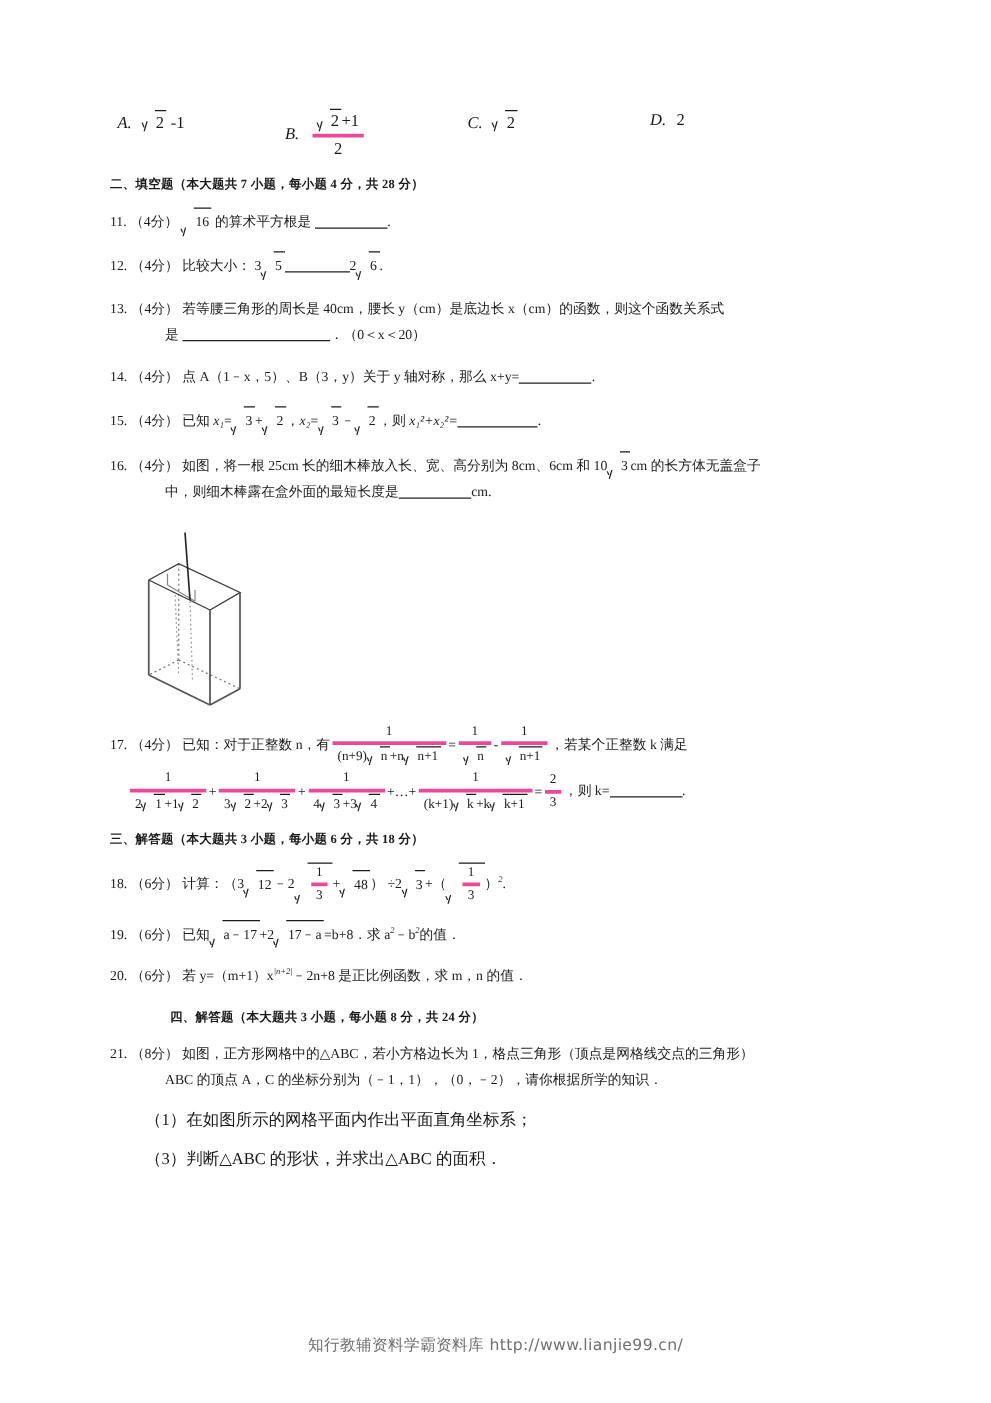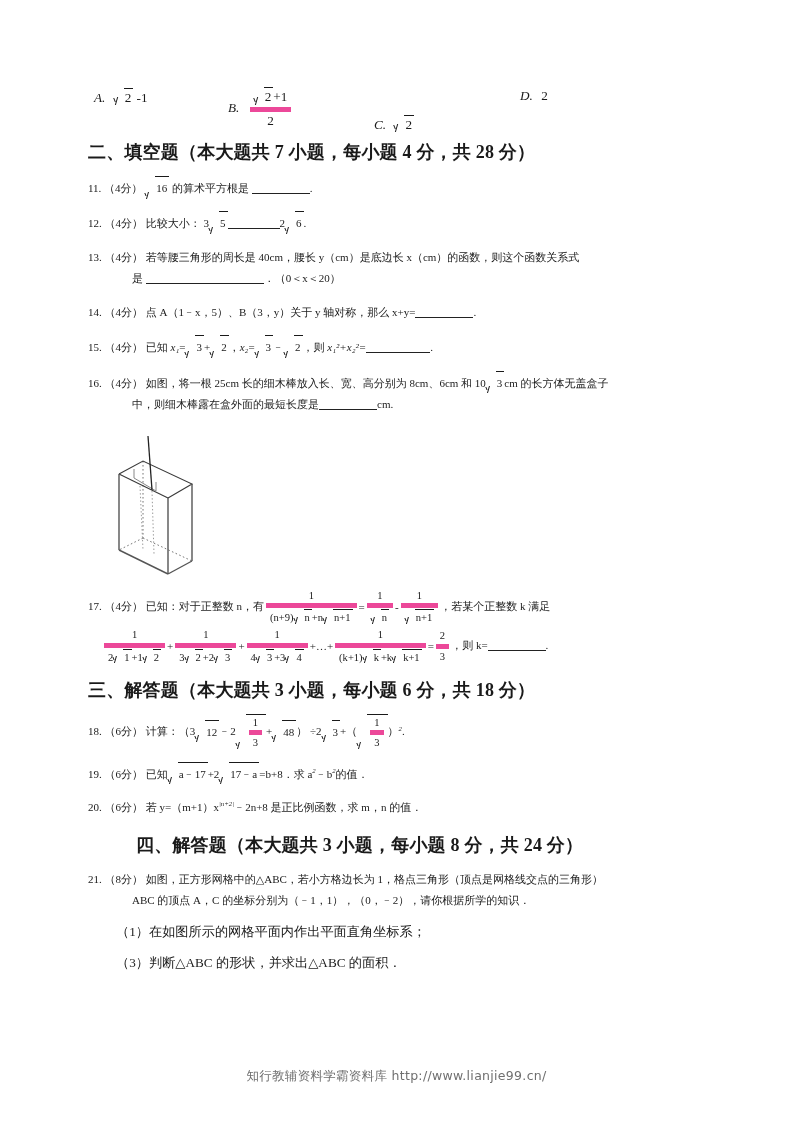--- a/index.html
+++ b/index.html
@@ -21,21 +21,21 @@
     width: 793px;
     height: 872px;
   }
   .content {
     position: absolute;
     left: 88px;
     top: 88px;
     width: 625px;
   }
   .sec-head {
-    font-size: 18px;
+    font-size: 10px;
     font-weight: bold;
     margin: 0 0 12px 0;
     letter-spacing: .2px;
   }
   .q {
     font-size: 11px;
     margin: 0 0 12px 0;
     line-height: 1.95;
   }
   .q-indent {
@@ -62,21 +62,21 @@
   
   .choices {
     position: relative;
     height: 46px;
     font-size: 13.2px;
     margin-bottom: 6px;
   }
   .choice { position: absolute; top: 0; white-space: nowrap; }
   .ch-a { left: 6px; }
   .ch-b { left: 140px; }
-  .ch-c { left: 286px; margin-top: 27px; }
+  .ch-c { left: 286px; }
   .ch-d { left: 432px; }
   .ch-lab { font-style: italic; margin-right: 5px; }
 
   
   .rad {
     display: inline-block;
     position: relative;
     padding-left: 10px;
     white-space: nowrap;
   }
@@ -112,21 +112,21 @@
     vertical-align: middle;
     text-align: center;
     line-height: 1.25;
     margin: 0 2px;
     position: relative;
     top: -0.05em;
   }
   .frac > .num {
     display: block;
     padding: 0 4px 1px 4px;
-    border-bottom: 5px solid #ec4899;
+    border-bottom: 3px solid #ec4899;
   }
   .frac > .den {
     display: block;
     padding: 1px 4px 0 4px;
   }
   .frac.small { font-size: 0.96em; }
 
   sup.ex { font-size: 0.62em; vertical-align: super; font-style: italic; }
 
   

